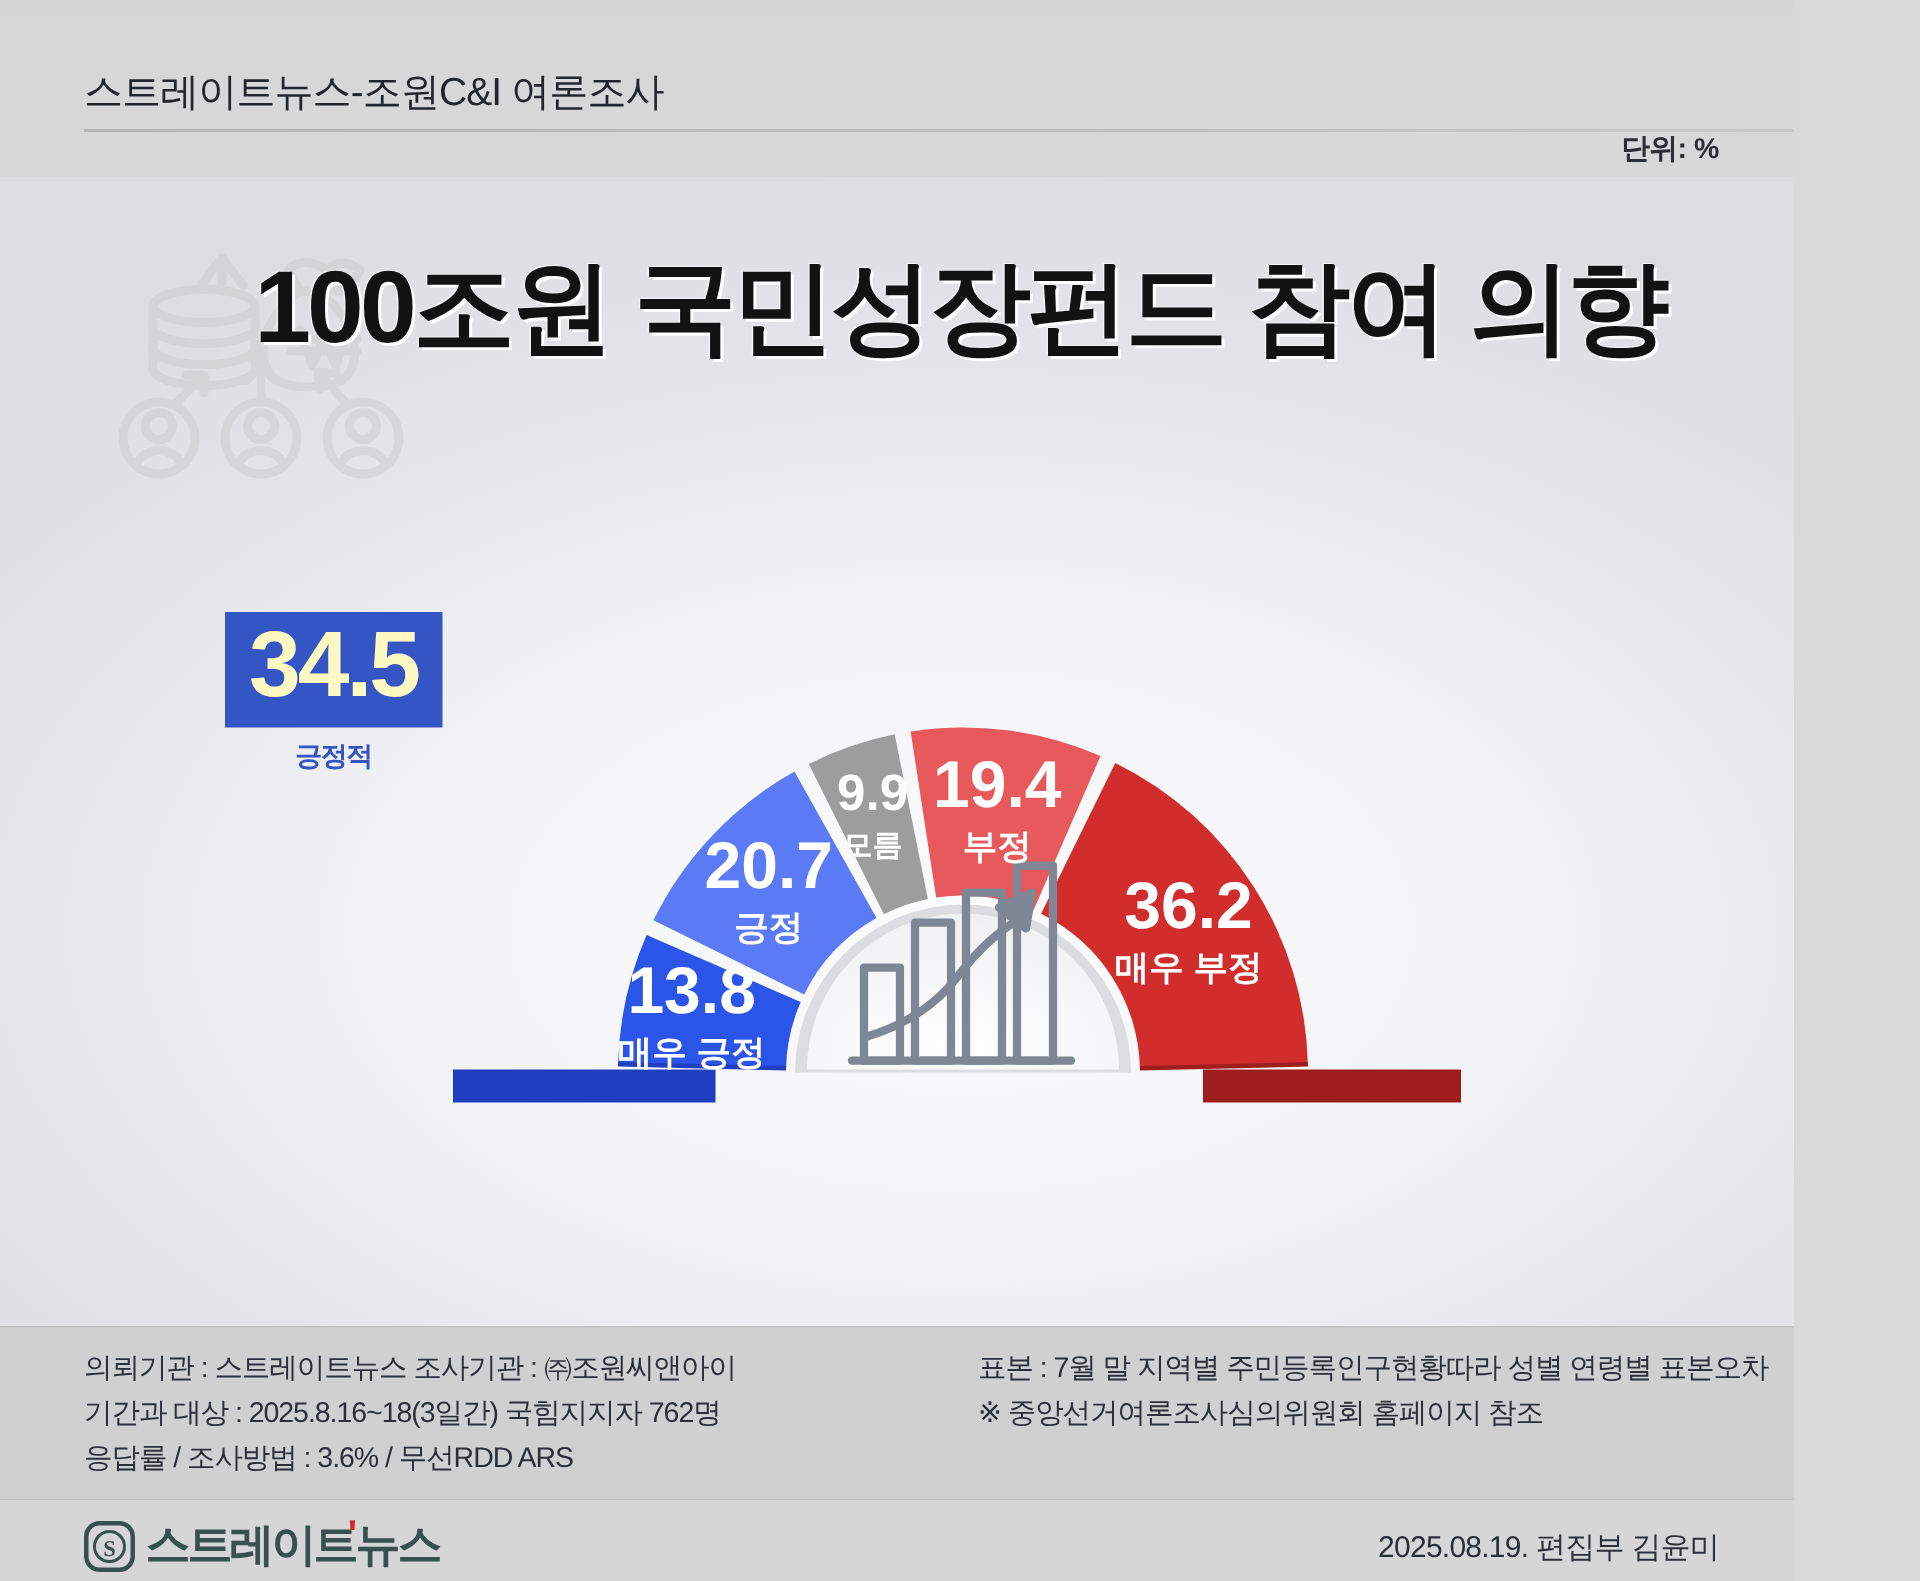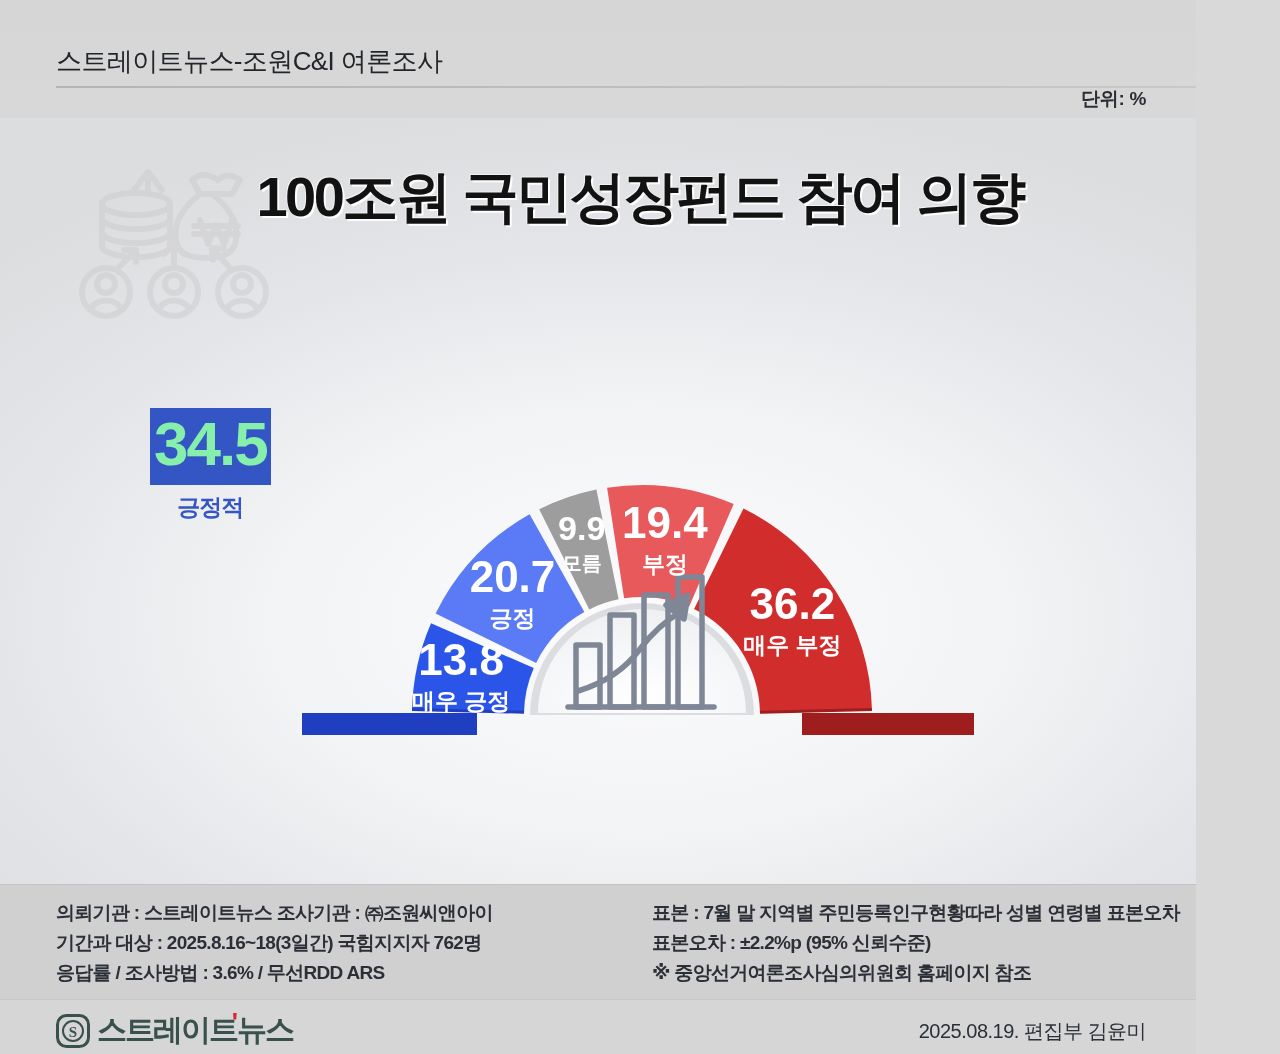--- a/index.html
+++ b/index.html
@@ -37,21 +37,21 @@
   }
   .hdr-unit {
     position: absolute; right: 50px; top: 86px;
     font-size: 19px; font-weight: bold; color: #2b2f34; letter-spacing: -0.3px;
   }
 
   
   .main-title {
     position: absolute; left: 0; top: 160px; width: 1280px;
     text-align: center;
-    font-size: 56px; font-weight: bold; color: #121212;
+    font-size: 68px; font-weight: bold; color: #121212;
     letter-spacing: -2.5px;
     text-shadow: 2px 2px 0 rgba(255,255,255,.92), -1px -1px 0 rgba(255,255,255,.55);
   }
 
   
   .watermark {
     position: absolute; left: 74px; top: 132px; width: 212px; height: 190px;
     opacity: .5;
   }
 
@@ -60,42 +60,42 @@
     position: absolute; left: 262px; top: 355px; width: 760px; height: 400px;
   }
   .chart-wrap svg { display: block; width: 760px; height: 400px; overflow: visible; }
 
   .seg-val { font-weight: bold; fill: #ffffff; text-anchor: middle; }
   .seg-lbl { font-weight: bold; fill: #ffffff; text-anchor: middle; }
 
   
   .badge { position: absolute; text-align: center; }
   .badge .box {
-    display: block; padding: 4px 4px 10px;
-    font-size: 62px; font-weight: bold; color: #86efac;
+    display: block; padding: 4px 16px 10px;
+    font-size: 62px; font-weight: bold; color: #fef9c3;
     letter-spacing: -2px; line-height: 1.02;
   }
   .badge .cap {
     display: block; margin-top: 7px;
-    font-size: 23px; font-weight: bold; letter-spacing: -1px;
+    font-size: 18px; font-weight: bold; letter-spacing: -1px;
   }
   #badge-pos { left: 150px; top: 408px; }
   #badge-pos .box { background: #3455c4; }
   #badge-pos .cap { color: #3455c4; }
   #badge-neg { left: 953px; top: 408px; }
   #badge-neg .box { background: #d81f27; }
   #badge-neg .cap { color: #d81f27; }
 
   
   .foot-band {
     position: absolute; left: 0; top: 884px; width: 1280px; height: 115px;
     background: #d0d0d0;
     border-top: 1px solid #c2c2c2;
   }
-  .foot-col { position: absolute; font-size: 19px; color: #2b3038; line-height: 30px; letter-spacing: -0.7px; white-space: nowrap; font-weight: bold; }
+  .foot-col { position: absolute; font-size: 19px; color: #2b3038; line-height: 30px; letter-spacing: -0.7px; white-space: nowrap; }
   #foot-left  { left: 56px; top: 898px; }
   #foot-right { left: 652px; top: 898px; }
 
   .logo-band {
     position: absolute; left: 0; top: 999px; width: 1280px; height: 55px;
     background: #d6d6d6; border-top: 1px solid #c6c6c6;
   }
   .logo { position: absolute; left: 56px; top: 1010px; display: flex; align-items: center; gap: 7px; }
   .logo-text {
     font-size: 30px; font-weight: bold; color: #39514d;
@@ -219,21 +219,20 @@
   </div>
 
   <div class="foot-band"></div>
   <div class="foot-col" id="foot-left">
     <div>의뢰기관 : 스트레이트뉴스        조사기관 : ㈜조원씨앤아이</div>
     <div>기간과 대상 : 2025.8.16~18(3일간) 국힘지지자 762명</div>
     <div>응답률 / 조사방법 : 3.6% / 무선RDD ARS</div>
   </div>
   <div class="foot-col" id="foot-right">
     <div>표본 : 7월 말 지역별 주민등록인구현황따라 성별 연령별 표본오차</div>
-    <div>표본오차 : ±2.2%p (95% 신뢰수준)</div>
     <div>※ 중앙선거여론조사심의위원회 홈페이지 참조</div>
   </div>
 
   <div class="logo-band"></div>
   <div class="logo">
     <svg width="34" height="34" viewBox="0 0 34 34">
       <rect x="1.5" y="1.5" width="31" height="31" rx="9" fill="none" stroke="#39514d" stroke-width="3"></rect>
       <circle cx="17" cy="17" r="10" fill="none" stroke="#39514d" stroke-width="2"></circle>
       <text x="17" y="23" text-anchor="middle" font-size="15" font-weight="bold" fill="#39514d" font-family="Liberation Serif, serif">S</text>
     </svg>

